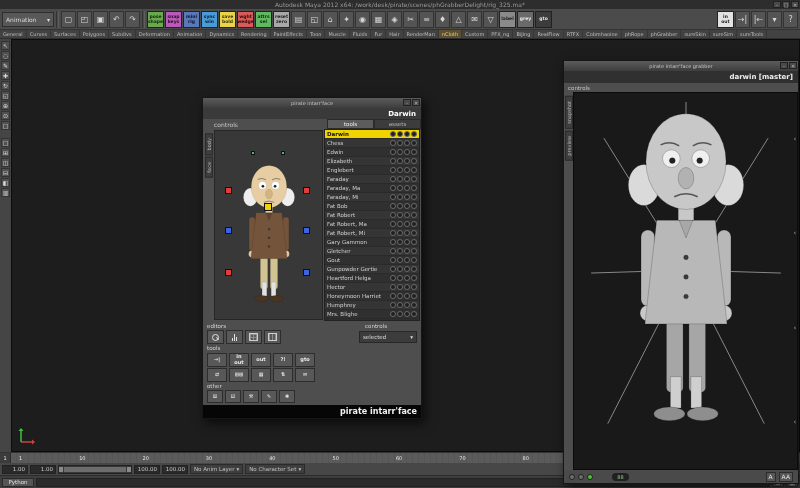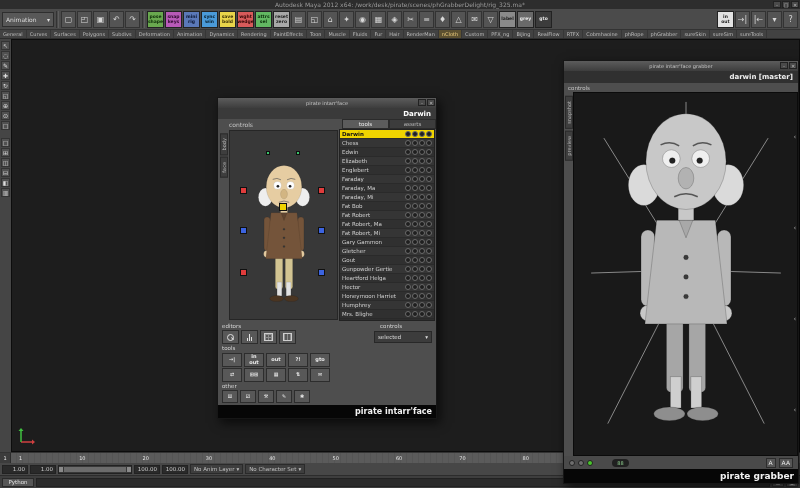--- a/index.html
+++ b/index.html
@@ -45,21 +45,21 @@
 
   
   .window { position:absolute; background:#4e4e4e; border:1px solid #161616;
     box-shadow:3px 4px 10px rgba(0,0,0,.65); display:flex; flex-direction:column; z-index:10; }
   .wtitle { height:10px; flex:0 0 10px; background:linear-gradient(#5c5c5c,#3d3d3d);
     display:flex; align-items:center; justify-content:center; font-size:5px; color:#c6c6c6; position:relative; }
   .caption { background:#060606; display:flex; align-items:center; justify-content:flex-end;
     padding-right:4px; font-weight:bold; color:#f2f2f2; }
 
   
-  #picker { left:217px; top:97px; width:220px; height:322px; }
+  #picker { left:202px; top:97px; width:220px; height:322px; }
   .subheader { height:11px; flex:0 0 11px; background:#3a3a3a; display:flex; align-items:center;
     justify-content:flex-end; padding-right:5px; font-size:7px; font-weight:bold; color:#fff; }
   .menurow { height:10px; flex:0 0 10px; display:flex; align-items:stretch; font-size:6px; color:#c8c8c8; }
   .menulabel { padding:0 6px 0 11px; display:flex; align-items:center; }
   .ptab { width:47px; display:flex; align-items:center; justify-content:center; font-size:5.5px;
     background:#3c3c3c; color:#b5b5b5; border:1px solid #2b2b2b; }
   .ptab.active { background:#5c5c5c; color:#eee; }
   .pcontent { height:192px; flex:0 0 192px; display:flex; padding:0 1px; }
   .sidetabs { width:9px; display:flex; flex-direction:column; gap:2px; padding-top:4px; align-items:center; }
   .sidetab { writing-mode:vertical-rl; transform:rotate(180deg); font-size:5px; color:#b8b8b8;
@@ -685,21 +685,20 @@
 
     <span class="gdot" style="background: rgb(110, 110, 110);"></span>
         <span class="gdot" style="background: rgb(110, 110, 110);"></span>
         <span class="gdot" style="background: rgb(73, 197, 43);"></span>
       </span>
     <span class="gpill">88</span>
     <span class="spacer"></span>
     <span class="abtn">A</span>
     <span class="abtn">AA</span>
   </div>
-  <div class="caption">pirate grabber</div>
 </div>
 
 <div id="timerow">
   <div class="curframe">1</div>
   <div class="timeticks">
 
   <span>1</span>
       <span>10</span>
       <span>20</span>
       <span>30</span>

